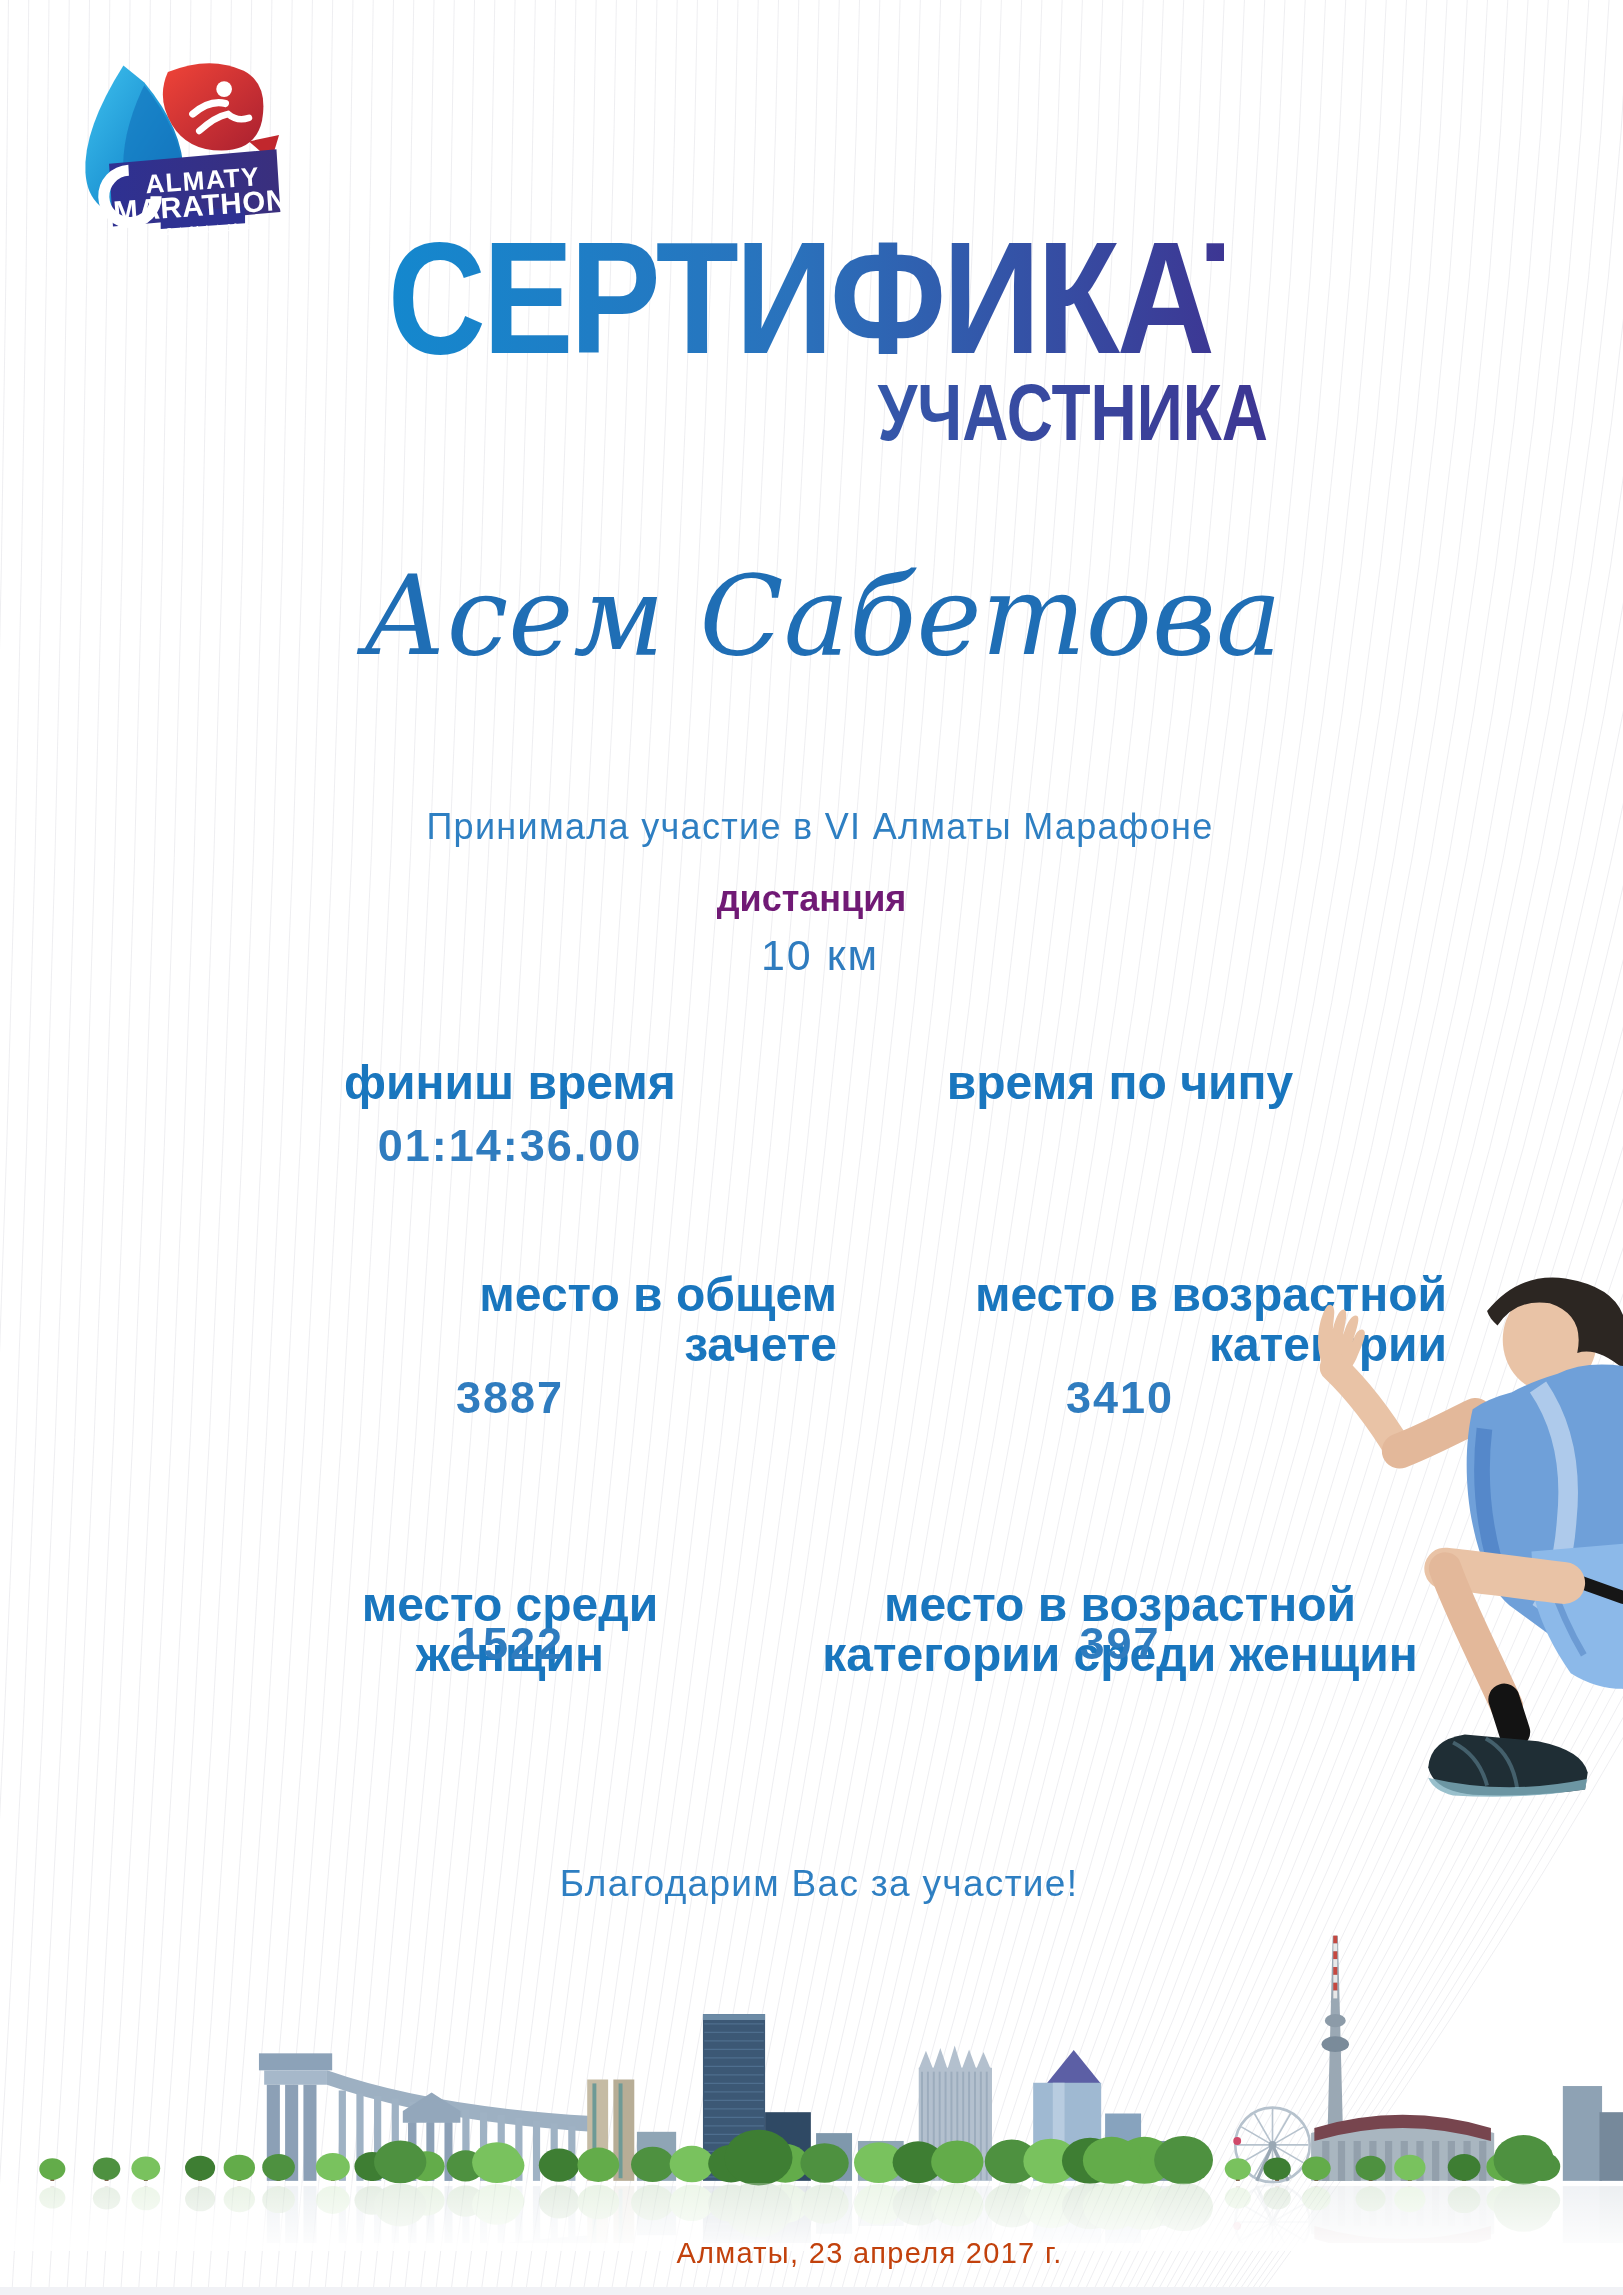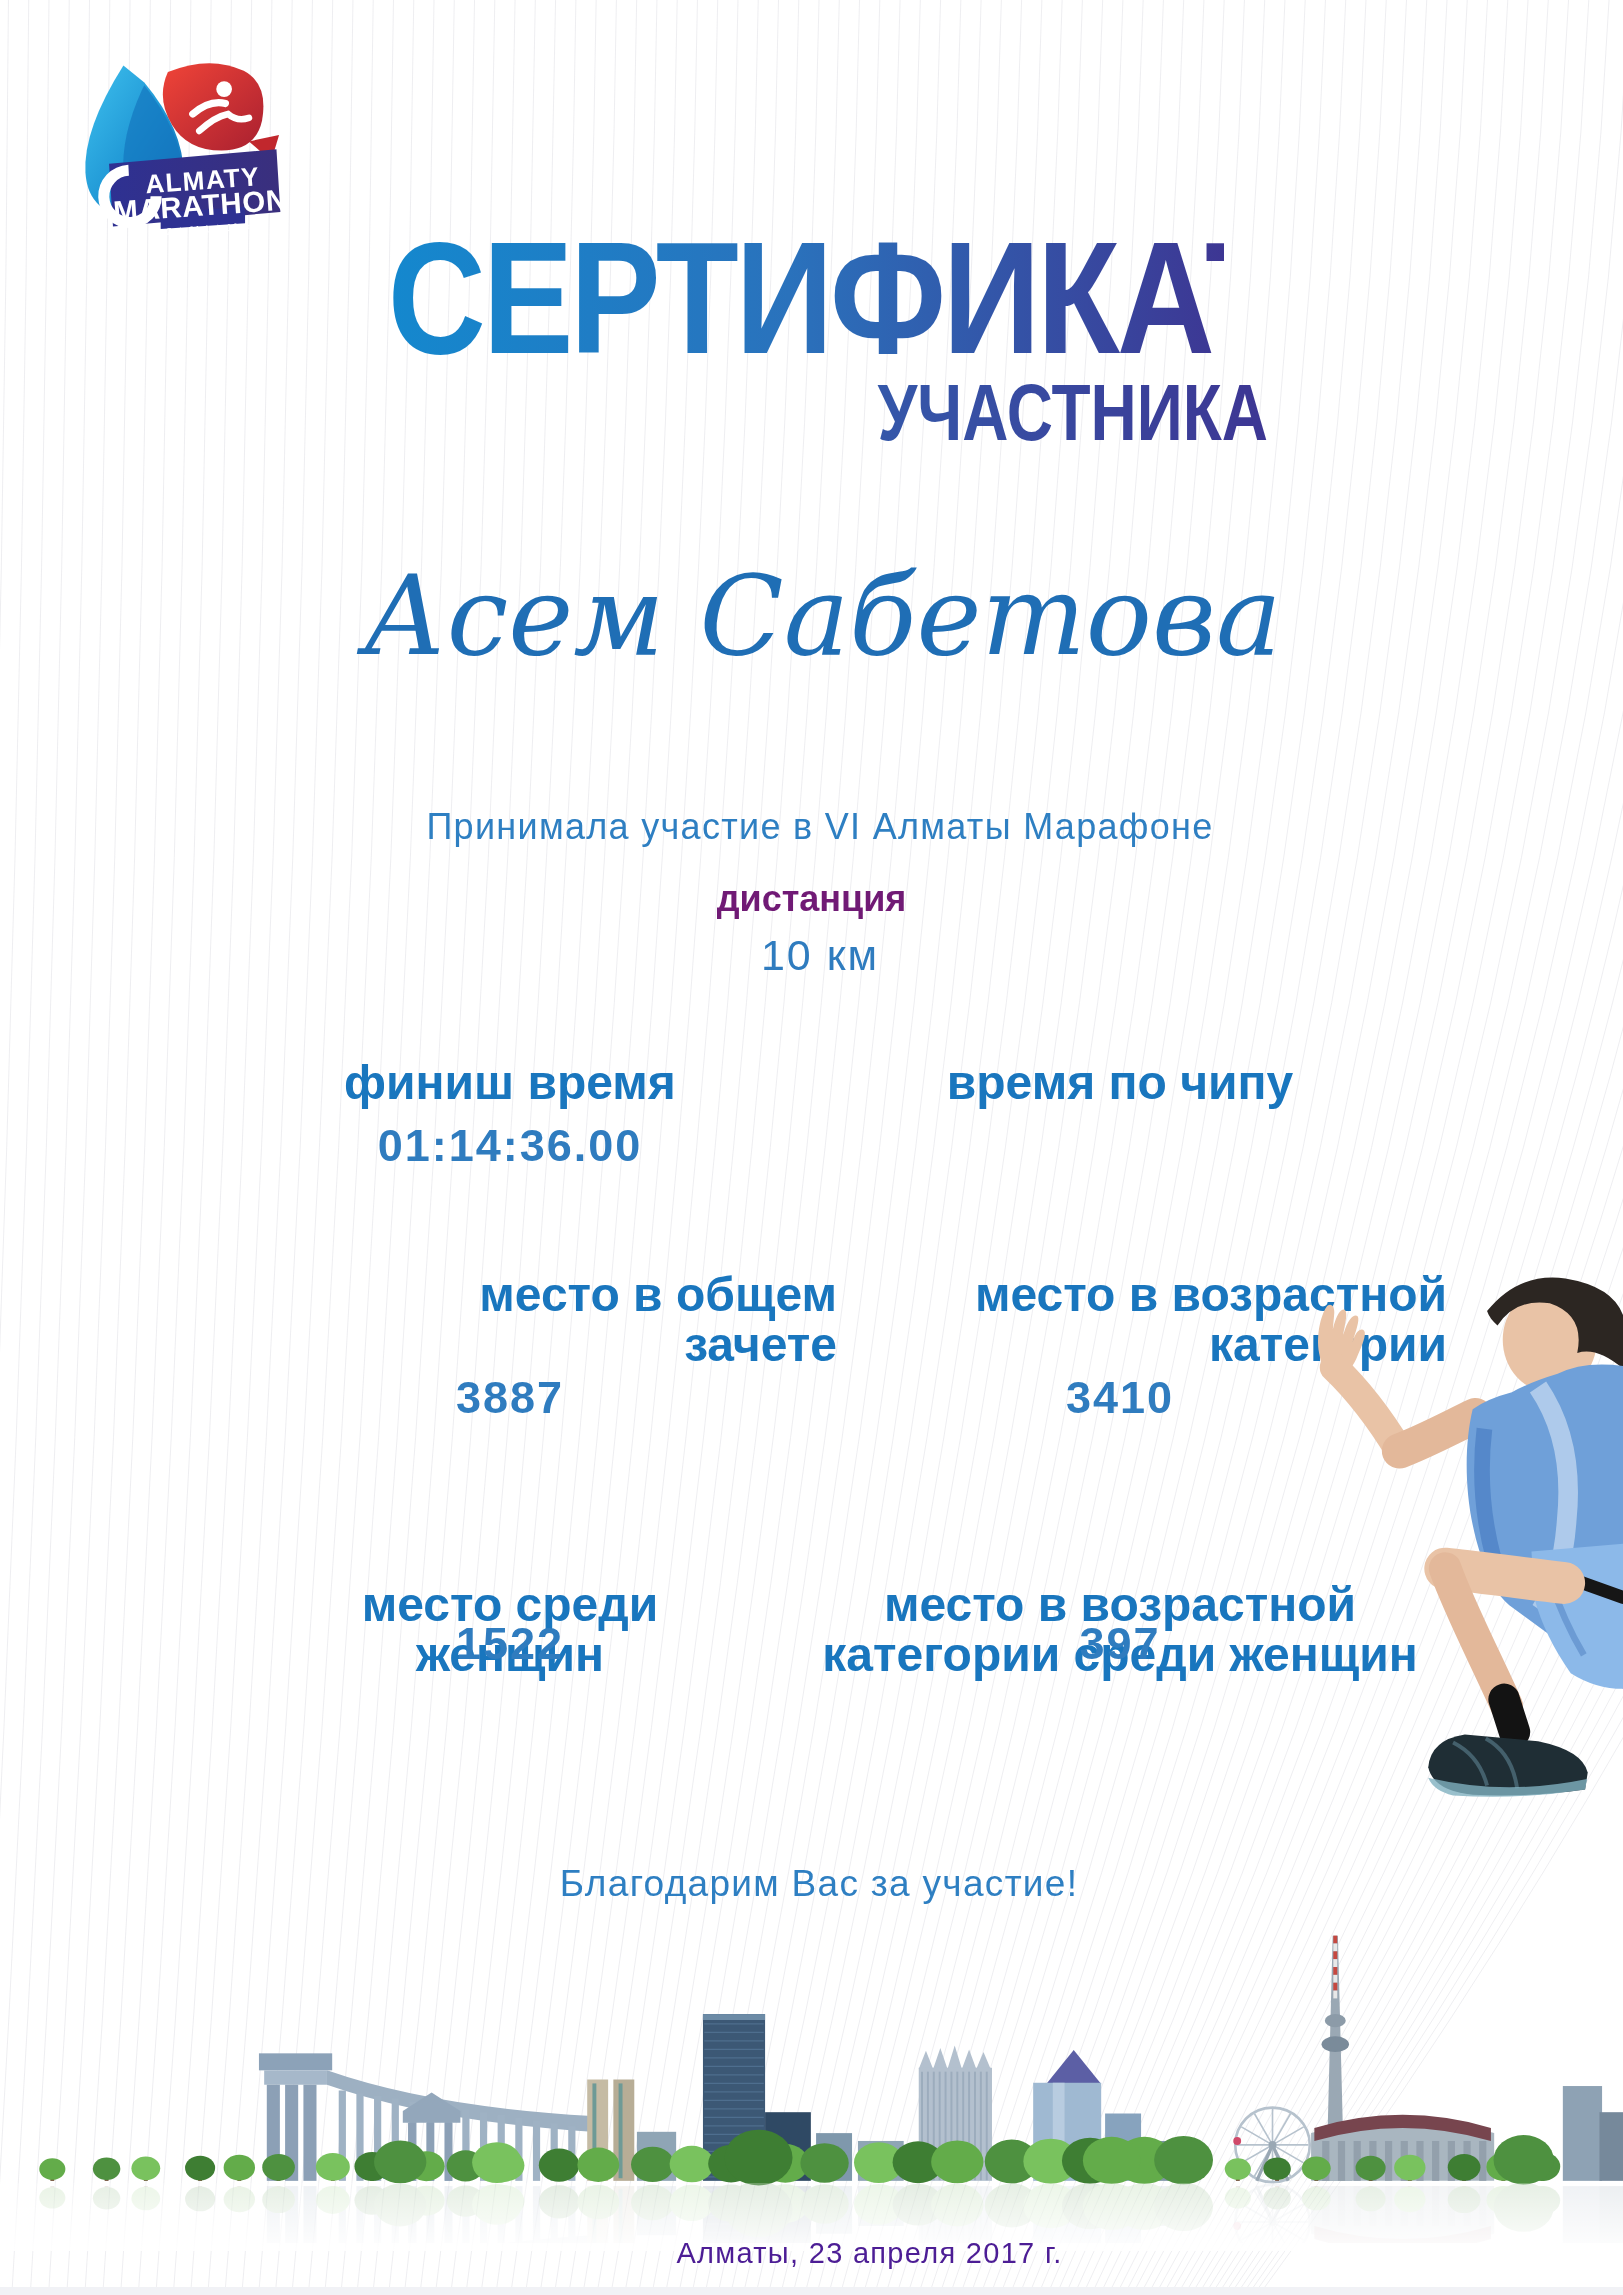--- a/index.html
+++ b/index.html
@@ -35,21 +35,21 @@
   .lr2{top:1270px;text-align:right;} .vr2{top:1372px;}
   .lr3{top:1580px;text-align:center;} .vr3{top:1618px;}
   .thanks{position:absolute;left:0;top:1863px;width:1638px;text-align:center;
         font-size:37px;font-weight:300;letter-spacing:1.3px;color:#2E7FC2;}
   .skyline{position:absolute;left:0;top:1916px;width:1623px;height:327px;}
   .runner{position:absolute;left:1257px;top:1269px;width:366px;height:543px;}
   .reflection-fade{position:absolute;left:0;top:2183px;width:1623px;height:68px;
         background:linear-gradient(to bottom,rgba(255,255,255,0.25),rgba(255,255,255,0.95));
         pointer-events:none;}
   .footer-date{position:absolute;left:379px;top:2237px;width:981px;text-align:center;
-        font-size:29px;font-weight:300;letter-spacing:1.3px;color:#4c1d95;}
+        font-size:29px;font-weight:300;letter-spacing:1.3px;color:#c2410c;}
   .bottom-strip{position:absolute;left:0;bottom:0;width:100%;height:7.8px;background:#f1f2f6;}
 </style>
 </head>
 <body>
 
 <div class="page">
 
   <svg id="bg-lines" viewBox="0 0 2482 3510">
       <path d="M-80,-20 Q-91,1755 -190,3530" fill="none" stroke="#d8d9df" stroke-width="1.1" opacity="0.62"></path>
       <path d="M-49,-20 Q-60,1755 -159,3530" fill="none" stroke="#d8d9df" stroke-width="1.1" opacity="0.62"></path>

